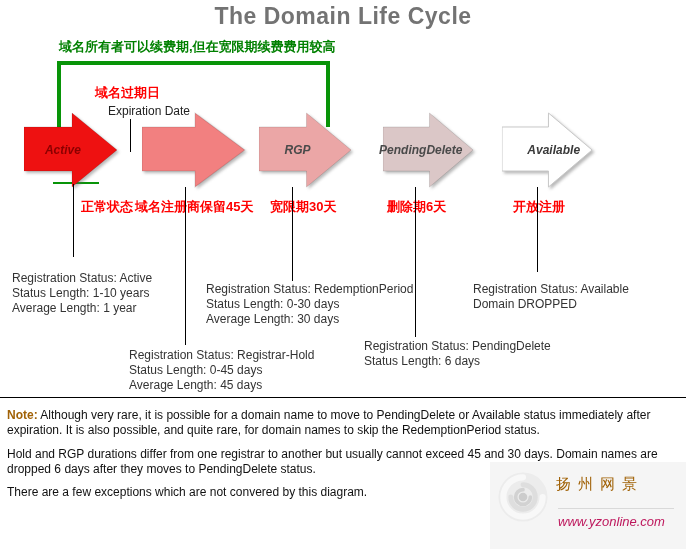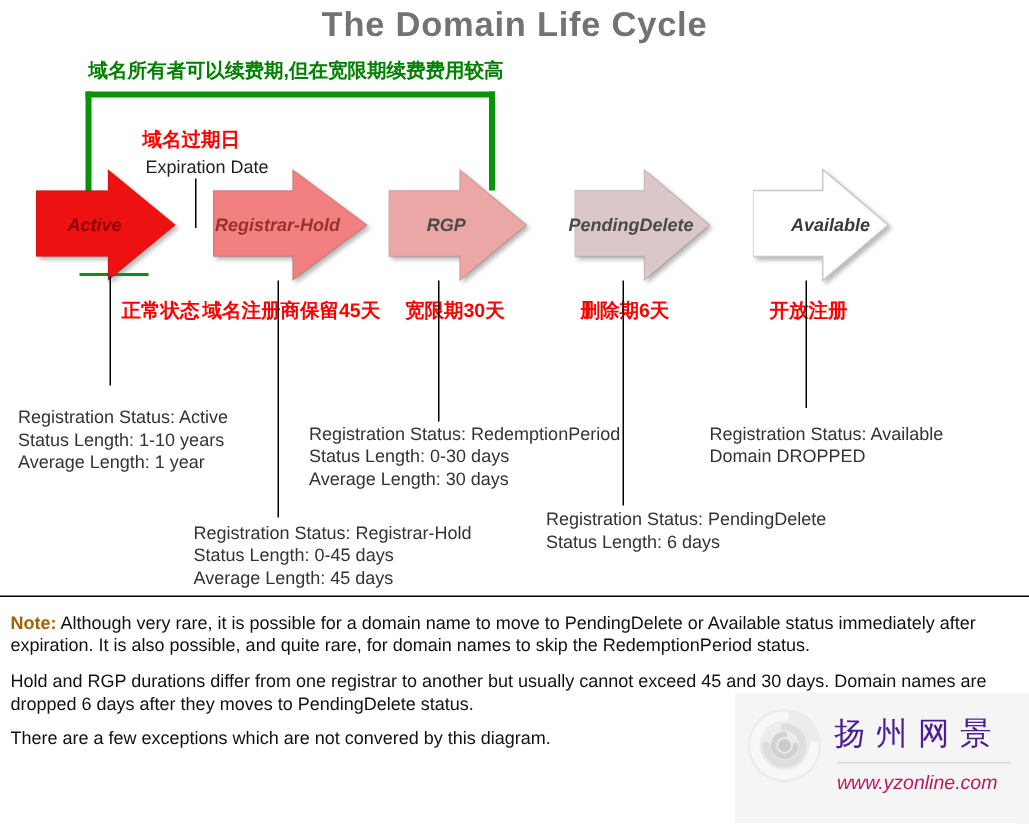--- a/index.html
+++ b/index.html
@@ -12,21 +12,21 @@
   .title{left:0;top:3px;width:686px;text-align:center;font-size:23px;font-weight:bold;color:#737373;letter-spacing:0.5px;}
   
   .green-note{left:59px;top:38px;font-size:13px;font-weight:bold;color:#008000;white-space:nowrap;}
   .gl{background:#089408;}
   .gl-top{left:57px;top:61px;width:273px;height:4px;}
   .gl-left{left:57px;top:61px;width:4px;height:70px;}
   .gl-right{left:326px;top:61px;width:4px;height:66px;}
   .gl-under{left:53px;top:182px;width:46px;height:2px;}
   
   .exp-cn{left:95px;top:84px;font-size:13px;font-weight:bold;color:#ff0000;white-space:nowrap;}
-  .exp-en{left:97px;top:104px;font-size:12px;color:#222;white-space:nowrap;}
+  .exp-en{left:108px;top:104px;font-size:12px;color:#222;white-space:nowrap;}
   
   .vline{width:1px;background:#000;}
   
   .stage{top:112px;height:76px;}
   .stage svg{position:absolute;left:0;top:0;width:100%;height:100%;filter:drop-shadow(2px 2px 1.5px rgba(100,100,100,0.45));}
   .stage .lbl{position:absolute;left:0;top:0;height:100%;width:82%;display:flex;align-items:center;justify-content:center;
     font-size:12px;font-style:italic;font-weight:bold;white-space:nowrap;}
   .st-active{left:24px;width:95px;}
   .st-rh{left:142px;width:105px;}
   .st-rgp{left:259px;width:94px;}
@@ -35,21 +35,21 @@
   
   .cap{top:198px;font-size:13px;font-weight:bold;color:#ff0000;white-space:nowrap;}
   
   .detail{font-size:12px;line-height:15px;color:#333;white-space:nowrap;}
   
   .divider{left:0;top:397px;width:686px;height:1px;background:#000;}
   .para{left:7px;width:674px;font-size:12px;line-height:15px;color:#111;}
   .note-label{color:#a16207;font-weight:bold;}
   
   .wm{left:490px;top:462px;width:196px;height:87px;background:#f5f5f5;}
-  .wm-name{position:absolute;left:66px;top:13px;font-size:21px;letter-spacing:7px;color:#4c1d95;white-space:nowrap;font-family:Liberation Mono, monospace;}
+  .wm-name{position:absolute;left:66px;top:13px;font-size:15px;letter-spacing:7px;color:#a16207;white-space:nowrap;font-family:Liberation Mono, monospace;}
   .wm-line{position:absolute;left:68px;top:46px;width:116px;height:1px;background:#d9d9d9;}
   .wm-url{position:absolute;left:68px;top:52px;font-size:13px;font-style:italic;color:#be185d;white-space:nowrap;}
   .wm-logo{position:absolute;left:6px;top:8px;}
 </style>
 </head>
 <body>
 
 <div id="canvas">
 
   <div class="abs title">The Domain Life Cycle</div>
@@ -68,21 +68,20 @@
     <svg viewBox="0 0 95 76" preserveAspectRatio="none">
       <polygon points="0,15 48,15 48,1 93,38 48,75 48,59 0,59" stroke="rgba(0,0,0,0.12)" stroke-width="1" fill="#ee1111"></polygon>
     </svg>
     <span class="lbl" style="color: rgb(139, 0, 0);">Active</span>
   </div>
 
   <div class="abs stage st-rh">
     <svg viewBox="0 0 95 76" preserveAspectRatio="none">
       <polygon points="0,15 48,15 48,1 93,38 48,75 48,59 0,59" stroke="rgba(0,0,0,0.12)" stroke-width="1" fill="#f28080"></polygon>
     </svg>
-    <span class="lbl" style="color: rgb(153, 50, 42);">Registrar-Hold</span>
   </div>
 
   <div class="abs stage st-rgp">
     <svg viewBox="0 0 95 76" preserveAspectRatio="none">
       <polygon points="0,15 48,15 48,1 93,38 48,75 48,59 0,59" stroke="rgba(0,0,0,0.12)" stroke-width="1" fill="#eba6a6"></polygon>
     </svg>
     <span class="lbl" style="color: rgb(74, 74, 74);">RGP</span>
   </div>
 
   <div class="abs stage st-pd">

